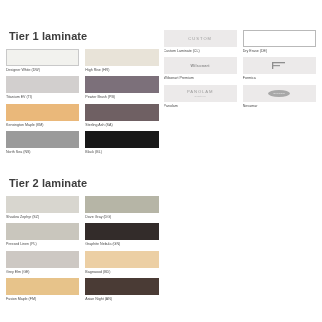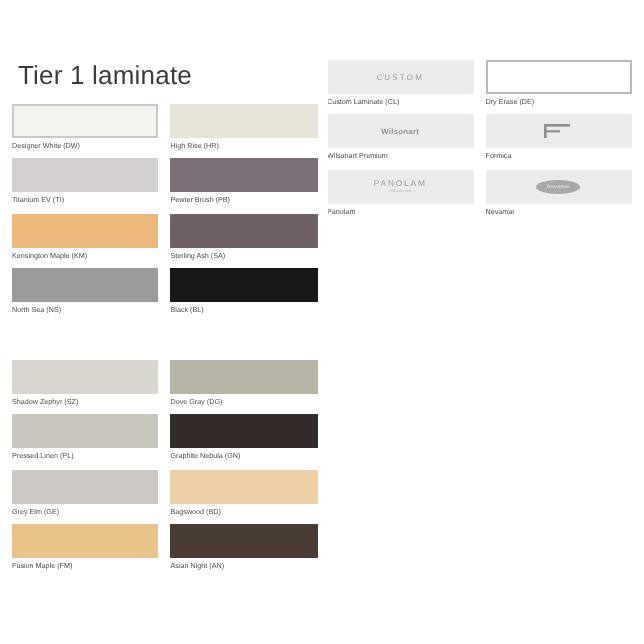--- a/index.html
+++ b/index.html
@@ -13,25 +13,25 @@
     position:relative;
     width:322px;height:322px;
     box-sizing:border-box;
     padding:30px 6px 0 6px;
   }
   .cols{display:flex;align-items:flex-start;gap:0;}
   .col{width:155px;}
   .col.right{margin-left:5px;}
   .section{margin-bottom:14px;}
   .section-title{
-    font-size:13px;
+    font-size:11px;
     color:#3d3d3d;
     letter-spacing:.1px;
     margin:0 0 7px 3px;
-    font-weight:400;
+    font-weight:700;
   }
   .grid{
     display:grid;
     grid-template-columns:1fr 1fr;
     column-gap:6px;
     row-gap:0;
   }
   .cell{margin-bottom:4px;}
   .swatch{
     width:100%;
@@ -161,20 +161,21 @@
 
           <div class="cell">
             <div class="swatch" style="background:#181818;"></div>
             <div class="caption">Black (BL)</div>
           </div>
 
         </div>
       </div>
 
       <div class="section" style="margin-top:18px;">
+        <div class="section-title">Tier 2 laminate</div>
         <div class="grid">
 
           <div class="cell">
             <div class="swatch grain-fine" style="background:#d8d6cf;"></div>
             <div class="caption">Shadow Zephyr (SZ)</div>
           </div>
 
           <div class="cell">
             <div class="swatch" style="background:#b6b5a6;"></div>
             <div class="caption">Dove Gray (DG)</div>

